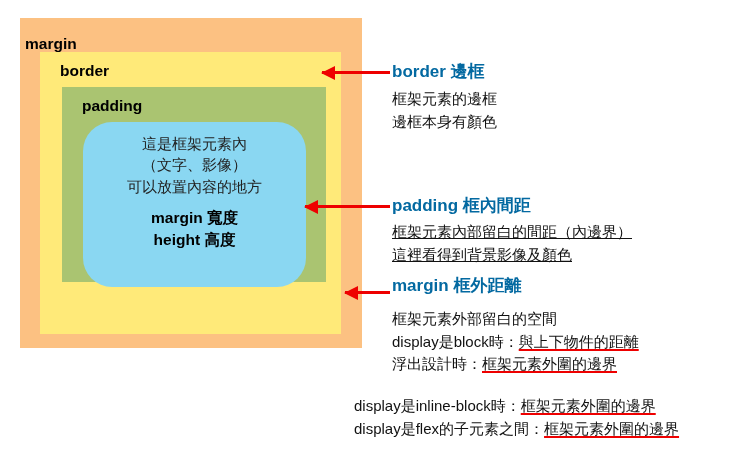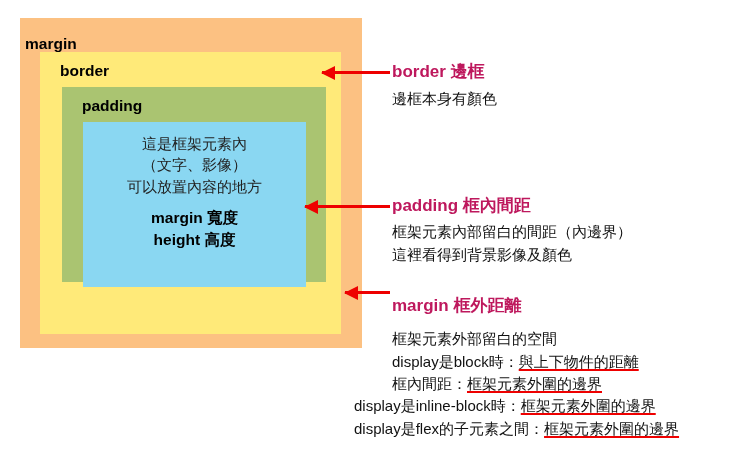--- a/index.html
+++ b/index.html
@@ -55,20 +55,21 @@
     top: 35px;
     width: 223px;
     height: 165px;
     background: #8ad7f2;
     box-sizing: border-box;
     display: flex;
     flex-direction: column;
     align-items: center;
     justify-content: flex-start;
     padding-top: 11px;
+    border-radius: 29px;
   }
 
   .box-label {
     position: absolute;
     font-weight: bold;
     color: #000000;
     font-size: 15.5px;
     line-height: 1;
     white-space: nowrap;
   }
@@ -111,40 +112,40 @@
   .arrow-border  { left: 322px; top: 71px;  width: 68px; }
   .arrow-padding { left: 305px; top: 205px; width: 85px; }
   .arrow-margin  { left: 345px; top: 291px; width: 45px; }
 
   
   .ann {
     position: absolute;
     left: 392px;
   }
   .ann-title {
-    color: #be185d;
+    color: #0369a1;
     font-weight: bold;
     font-size: 17px;
     line-height: 1.2;
     white-space: nowrap;
   }
   .ann-body {
     color: #111111;
     font-size: 15px;
     line-height: 1.5;
     white-space: nowrap;
   }
   .ann-body .indent { padding-left: 12px; display: inline-block; }
 
   .ann-border  { top: 62px; }
   .ann-padding { top: 196px; }
-  .ann-margin  { top: 296px; }
+  .ann-margin  { top: 276px; }
 
   .ann-border .ann-body  { margin-top: 6px; }
-  .ann-padding .ann-body { margin-top: 5px; }
+  .ann-padding .ann-body { margin-top: 5px; text-decoration: underline; }
   .ann-margin .ann-body  { margin-top: 12px; }
 
   .u-red {
     text-decoration: underline;
     text-decoration-color: #ee0000;
     text-underline-offset: 2px;
     text-decoration-thickness: 2px;
   }
 
   .ann-extra {
@@ -184,41 +185,42 @@
     </div>
   </div>
 
   <div class="arrow arrow-border"></div>
   <div class="arrow arrow-padding"></div>
   <div class="arrow arrow-margin"></div>
 
   <div class="ann ann-border">
     <div class="ann-title">border 邊框</div>
     <div class="ann-body">
+      <div>框架元素的邊框</div>
       <div>邊框本身有顏色</div>
     </div>
   </div>
 
   <div class="ann ann-padding">
     <div class="ann-title">padding 框內間距</div>
     <div class="ann-body">
       <div>框架元素內部留白的間距（內邊界）</div>
       <div>這裡看得到背景影像及顏色</div>
     </div>
   </div>
 
   <div class="ann ann-margin">
     <div class="ann-title">margin 框外距離</div>
     <div class="ann-body">
       <div>框架元素外部留白的空間</div>
       <div>
         <span>display是block時：</span><span class="u-red">與上下物件的距離</span>
       </div>
       <div>
-        <span>框內間距：</span><span class="u-red">框架元素外圍的邊界</span>
+        <span>浮出設計時：</span><span class="u-red">框架元素外圍的邊界</span>
       </div>
     </div>
   </div>
 
   <div class="ann-extra">
     <div>
       <span>display是inline-block時：</span><span class="u-red">框架元素外圍的邊界</span>
     </div>
     <div>
       <span>display是flex的子元素之間：</span><span class="u-red">框架元素外圍的邊界</span>

